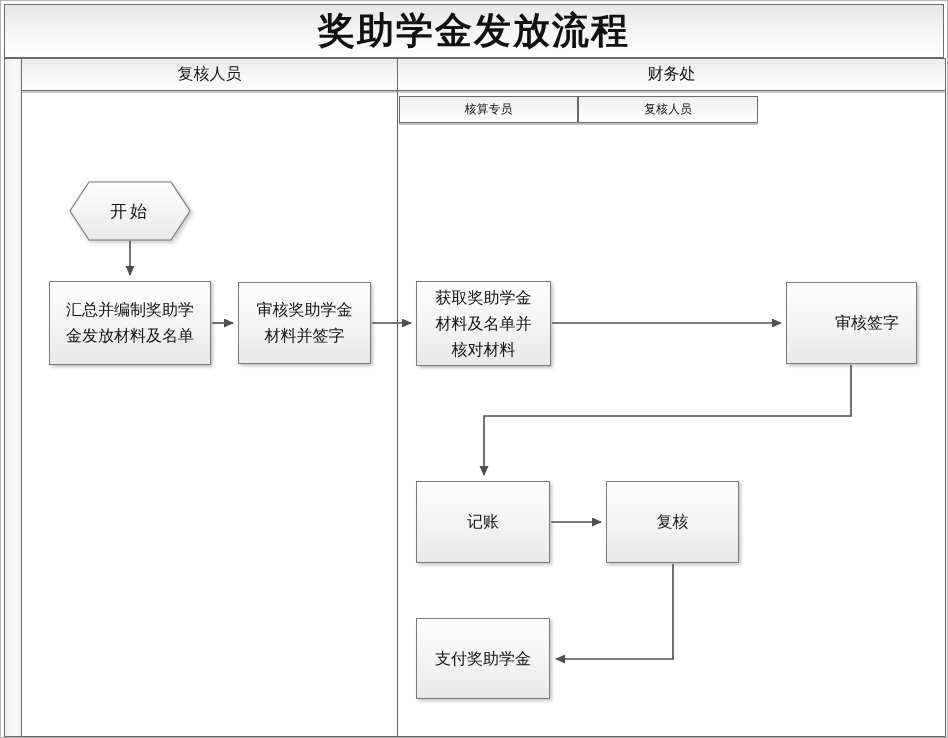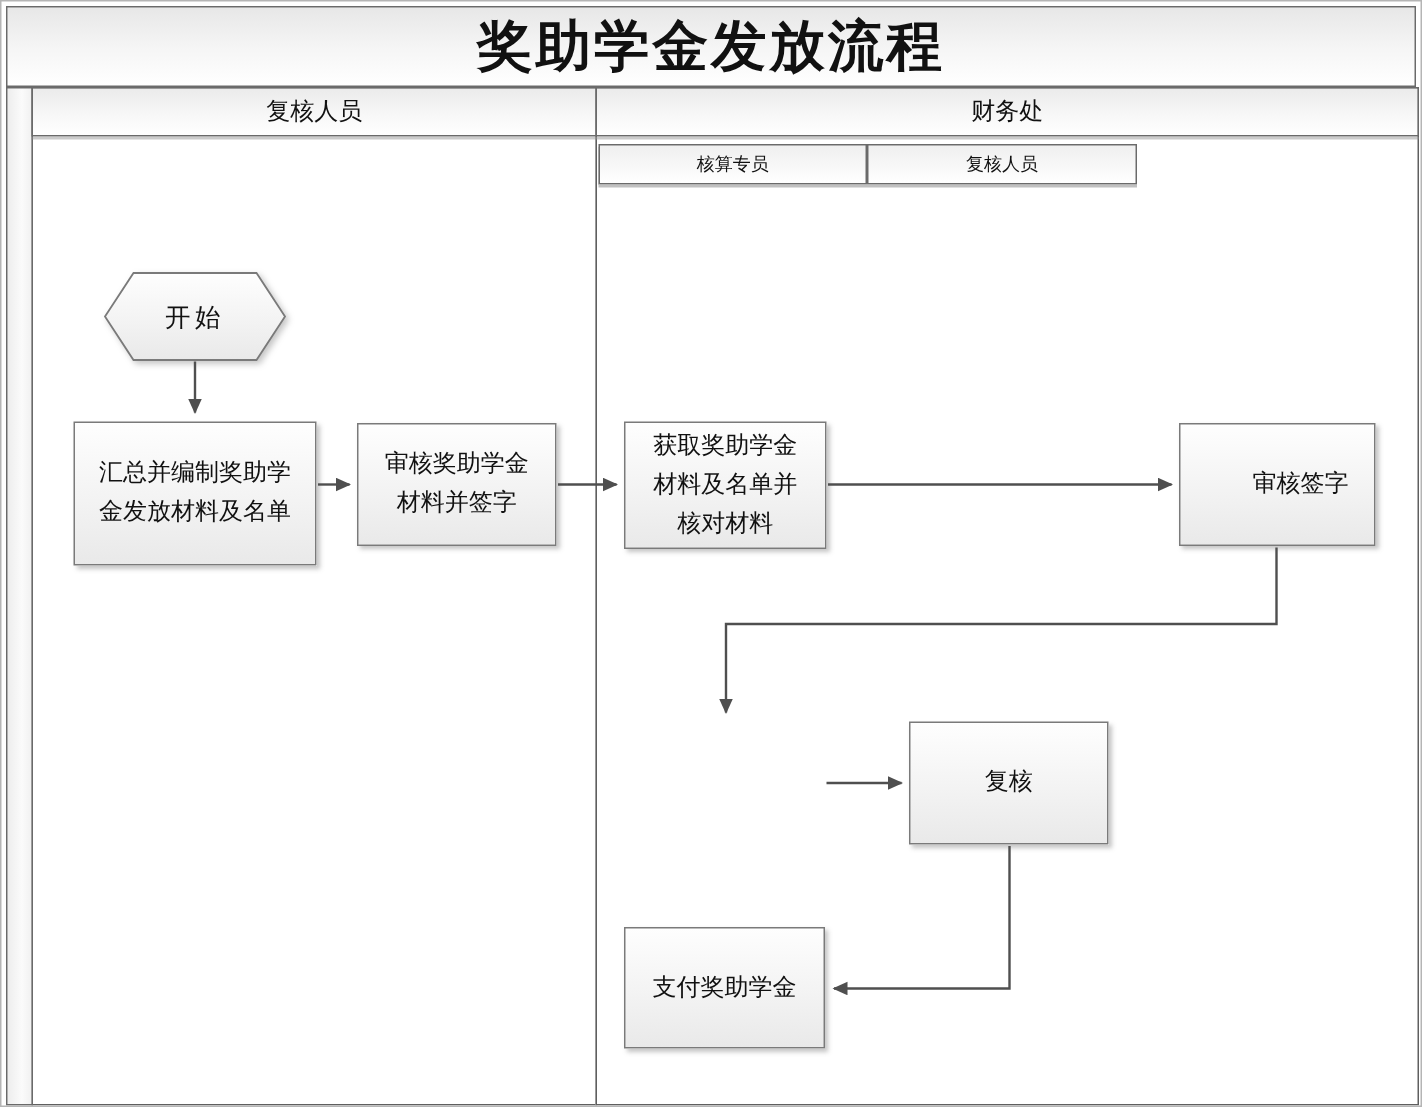--- a/index.html
+++ b/index.html
@@ -109,32 +109,33 @@
           <stop offset="0%" stop-color="#fefefe"></stop>
           <stop offset="55%" stop-color="#f3f3f3"></stop>
           <stop offset="100%" stop-color="#e9e9e9"></stop>
         </linearGradient>
       </defs>
       <polygon points="20,1 102,1 121,30 102,59 20,59 1,30" fill="url(#hexGrad)" stroke="#7a7a7a" stroke-width="1.2"></polygon>
     </svg>
     <div class="hex-label">开始</div>
   </div>
 
-  <div class="abs node" style="left:48px;  top:280px; width:162px; height:96px;">汇总并编制奖助学
+  <div class="abs node" style="left:48px;  top:280px; width:162px; height:84px;">汇总并编制奖助学
 金发放材料及名单</div>
 
   <div class="abs node" style="left:237px; top:281px; width:133px; height:82px;">审核奖助学金
 材料并签字</div>
 
   <div class="abs node" style="left:415px; top:280px; width:135px; height:85px;">获取奖助学金
 材料及名单并
 核对材料</div>
 
   <div class="abs node" style="left:785px; top:281px; width:131px; height:82px;padding-left:31px;">审核签字</div>
 
+  <div class="abs node" style="left:415px; top:480px; width:134px; height:82px;">记账</div>
 
   <div class="abs node" style="left:605px; top:480px; width:133px; height:82px;">复核</div>
 
   <div class="abs node" style="left:415px; top:617px; width:134px; height:81px;">支付奖助学金</div>
 
   <svg class="abs arrows" viewBox="0 0 948 738">
     <defs>
       <marker id="arrHead" markerUnits="userSpaceOnUse" markerWidth="12" markerHeight="10" refX="9" refY="4.5" orient="auto">
         <path d="M0,0 L10,4.5 L0,9 Z" fill="#4f4f4f"></path>
       </marker>

